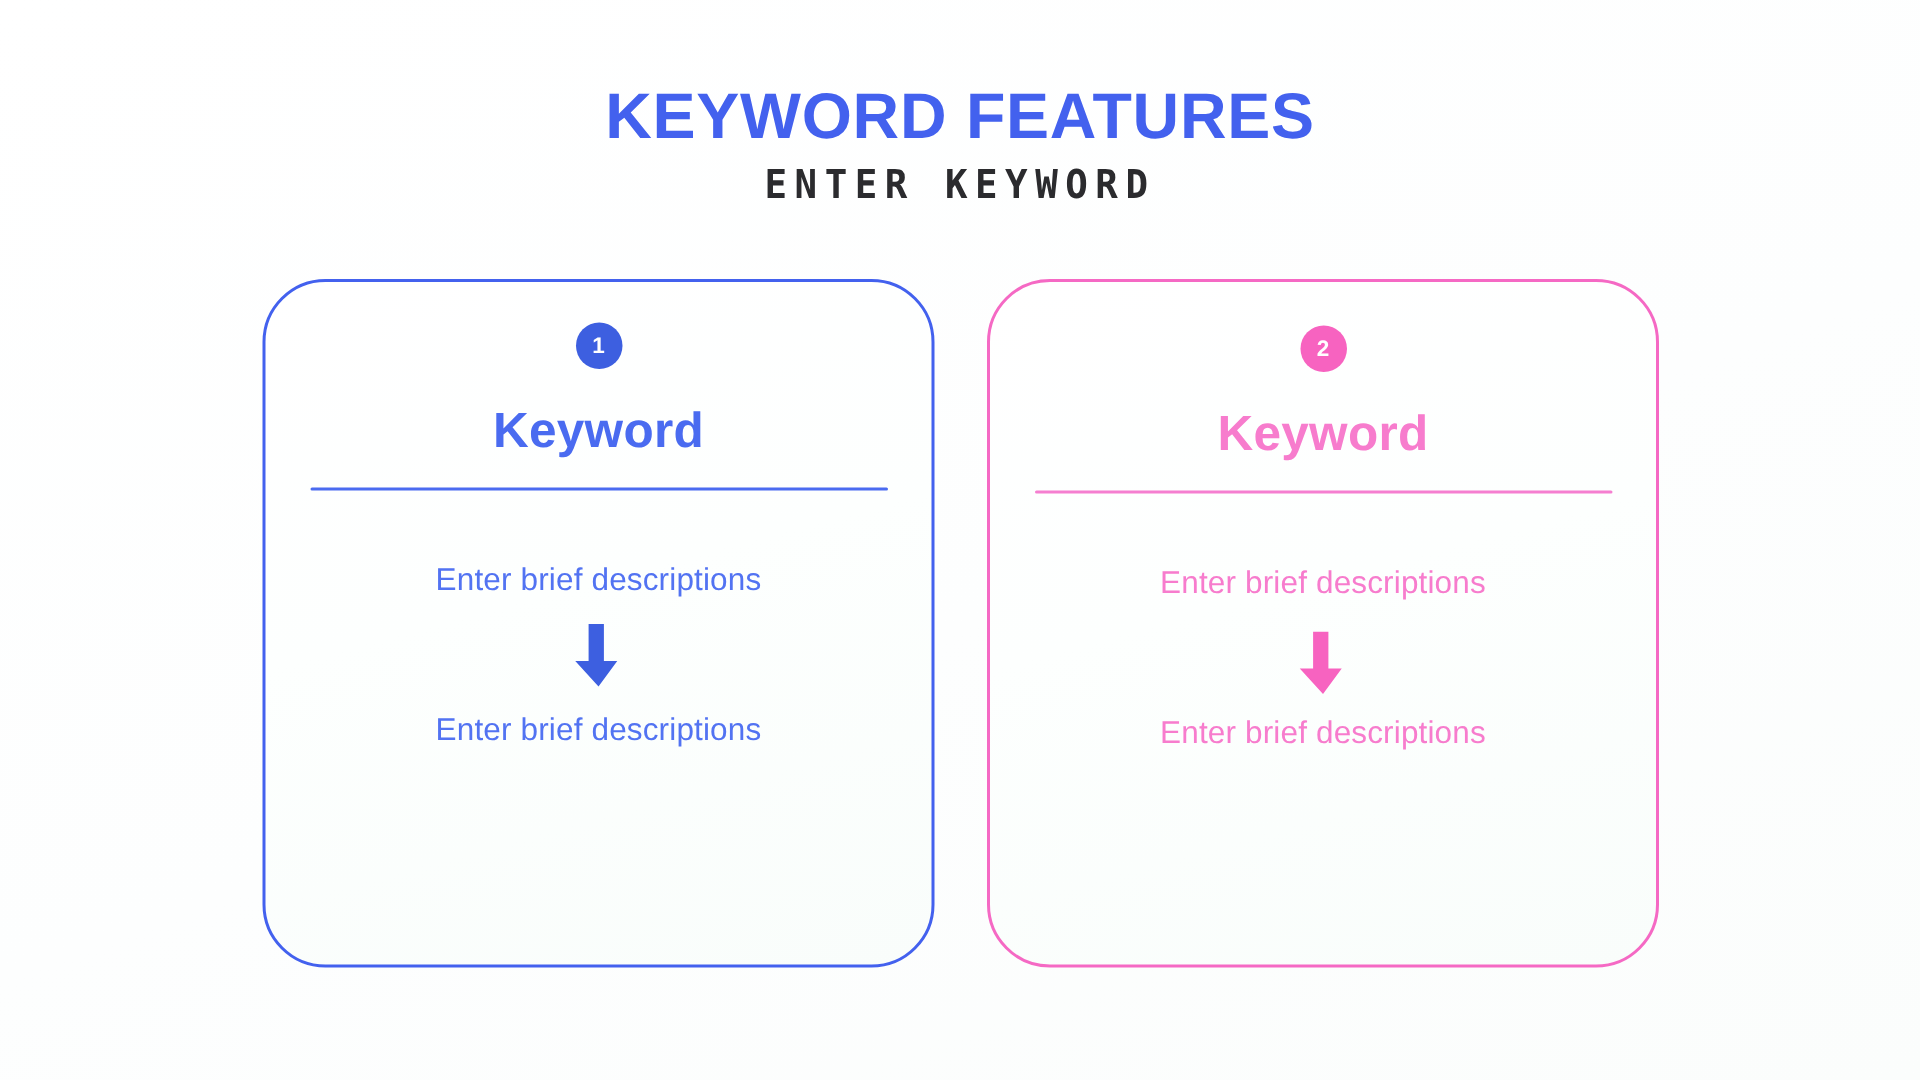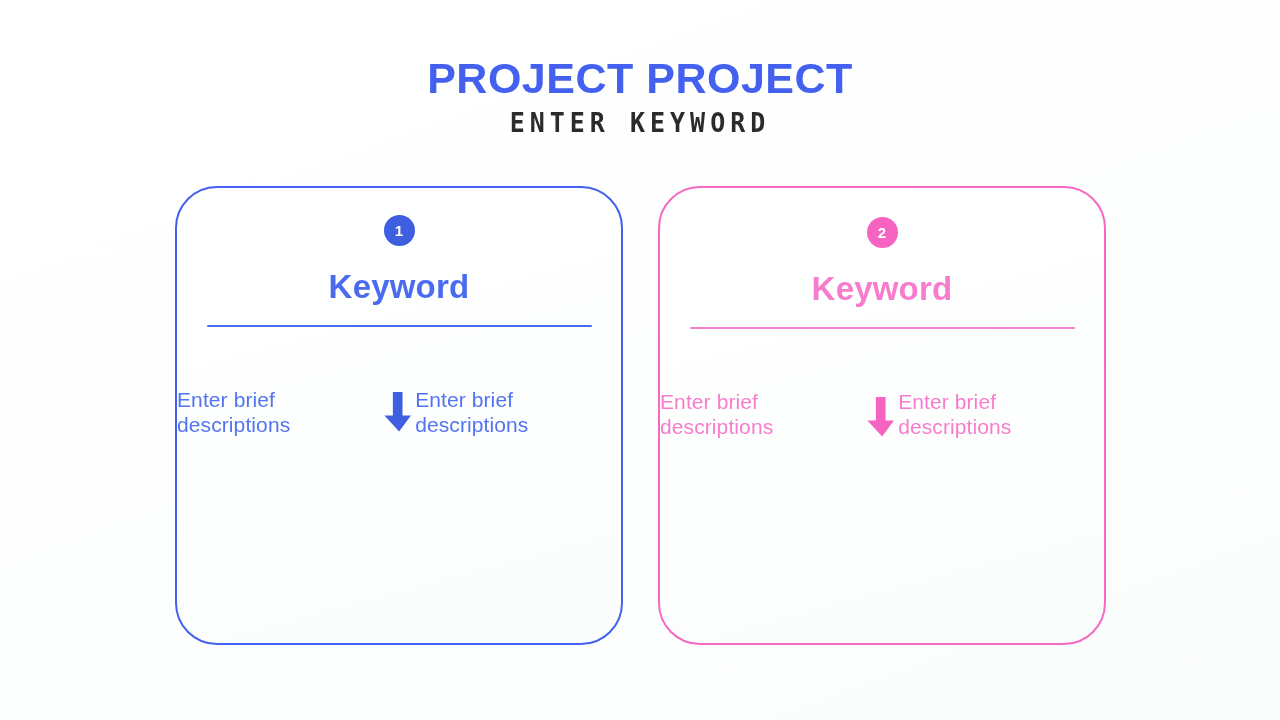--- a/index.html
+++ b/index.html
@@ -121,21 +121,21 @@
     border-radius: 2px;
   }
   .card.pink .divider {
     background: #f57fd0;
   }
 
   .body {
     margin-top: 47px;
     width: 100%;
     display: flex;
-    flex-direction: row;
+    flex-direction: column;
     align-items: center;
   }
 
   .desc {
     font-size: 21px;
     font-weight: normal;
     color: #5273f2;
     line-height: 1.2;
     letter-spacing: 0.1px;
   }
@@ -159,21 +159,21 @@
     margin-top: 20px;
     margin-bottom: 13px;
   }
 </style>
 </head>
 <body>
 
 <div class="slide">
 
   <div class="header">
-    <div class="title">PROJECT PROJECT</div>
+    <div class="title">KEYWORD FEATURES</div>
     <div class="subtitle">ENTER KEYWORD</div>
   </div>
 
   <div class="cards">
 
     <div class="card blue">
       <div class="badge">1</div>
       <div class="card-title">Keyword</div>
       <div class="divider"></div>
       <div class="body">

